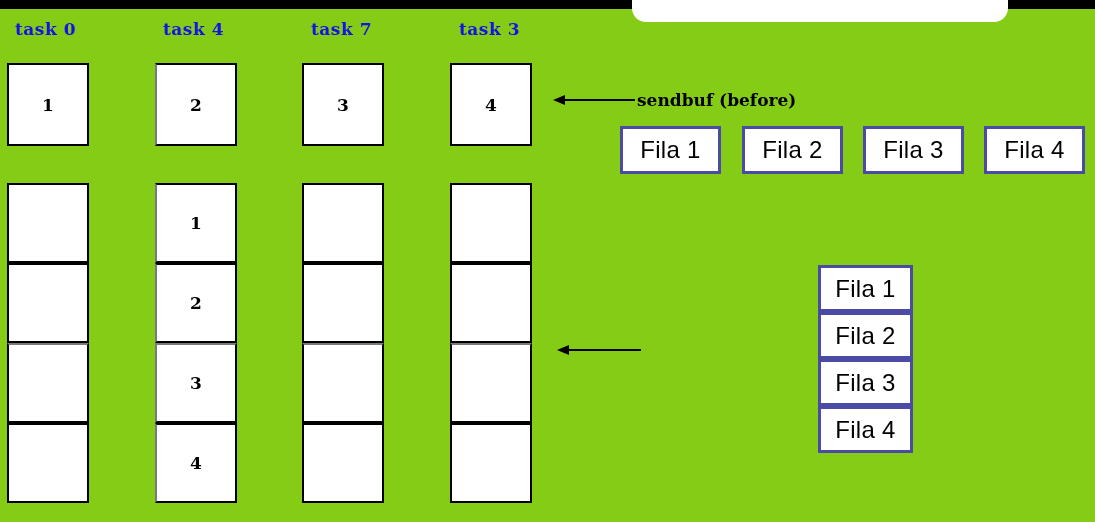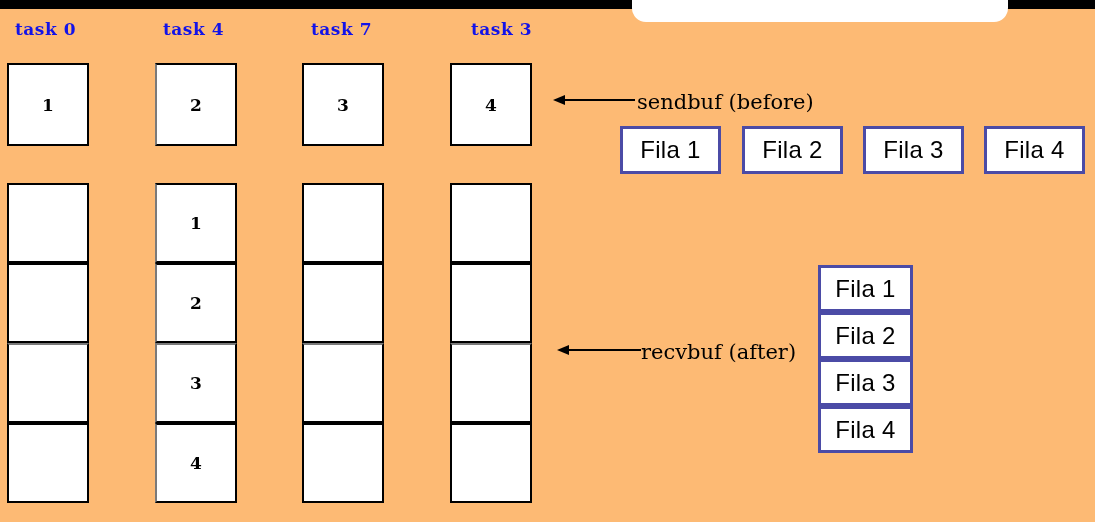--- a/index.html
+++ b/index.html
@@ -4,21 +4,21 @@
 <style>
   html, body {
     margin: 0;
     padding: 0;
     background: #ffffff;
   }
   #canvas {
     position: relative;
     width: 1095px;
     height: 522px;
-    background: #fdba74;
+    background: #84cc16;
     overflow: hidden;
     font-family: "Liberation Serif", serif;
   }
 
   
   .top-bar {
     position: absolute;
     left: 0; top: 0;
     width: 1095px; height: 9px;
     background: #000000;
@@ -88,22 +88,22 @@
     top: 1px;
     width: 0; height: 0;
     border-top: 5px solid transparent;
     border-bottom: 5px solid transparent;
     border-right: 12px solid #000000;
   }
 
   .buf-label {
     position: absolute;
     font-family: "DejaVu Serif", serif;
-    font-weight: normal;
-    font-size: 21px;
+    font-weight: bold;
+    font-size: 17px;
     color: #000000;
     white-space: nowrap;
   }
 
   
   .fila-box {
     position: absolute;
     box-sizing: border-box;
     border: 3px solid #4b4ba6;
     background: #ffffff;
@@ -134,21 +134,21 @@
 
 <div id="canvas">
 
   <div class="top-bar"></div>
 
   <div class="white-patch" style="left:632px; top:0px; width:376px; height:22px; border-radius:0 0 14px 14px;"></div>
 
   <div class="task-label" style="left:15px; top:19px;">task 0</div>
   <div class="task-label" style="left:163px; top:19px;">task 4</div>
   <div class="task-label" style="left:311px; top:19px;">task 7</div>
-  <div class="task-label" style="left:471px; top:19px;text-align:center;">task 3</div>
+  <div class="task-label" style="left:459px; top:19px;text-align:center;">task 3</div>
 
   <div class="send-cell" style="left:7px; top:63px; width:82px; height:83px;">1</div>
   <div class="send-cell greyleft" style="left:155px; top:63px; width:82px; height:83px;">2</div>
   <div class="send-cell" style="left:302px; top:63px; width:82px; height:83px;">3</div>
   <div class="send-cell" style="left:450px; top:63px; width:82px; height:83px;">4</div>
 
   <div class="grid-cell" style="left:7px; top:183px; width:82px; height:80px;"></div>
   <div class="grid-cell" style="left:7px; top:263px; width:82px; height:80px;"></div>
   <div class="grid-cell grey-top" style="left:7px; top:343px; width:82px; height:80px;"></div>
   <div class="grid-cell" style="left:7px; top:423px; width:82px; height:80px;"></div>
@@ -171,21 +171,20 @@
   <div class="arrow" style="left:553px; top:94px; width:82px;">
     <div class="head"></div>
     <div class="shaft" style="width:72px;"></div>
   </div>
   <div class="buf-label" style="left:637px; top:90px;">sendbuf (before)</div>
 
   <div class="arrow" style="left:557px; top:344px; width:82px;">
     <div class="head"></div>
     <div class="shaft" style="width:74px;"></div>
   </div>
-  <div class="buf-label" style="left:641px; top:340px;">recvbuf (after)</div>
 
   <div class="fila-box" style="left:620px; top:126px; width:101px; height:48px;">Fila 1</div>
   <div class="fila-box" style="left:742px; top:126px; width:101px; height:48px;">Fila 2</div>
   <div class="fila-box" style="left:863px; top:126px; width:101px; height:48px;">Fila 3</div>
   <div class="fila-box" style="left:984px; top:126px; width:101px; height:48px;">Fila 4</div>
 
   <div class="fila-stack-box" style="left:818px; top:265px; width:95px; height:47px;">Fila 1</div>
   <div class="fila-stack-box" style="left:818px; top:312px; width:95px; height:47px;">Fila 2</div>
   <div class="fila-stack-box" style="left:818px; top:359px; width:95px; height:47px;">Fila 3</div>
   <div class="fila-stack-box" style="left:818px; top:406px; width:95px; height:47px;">Fila 4</div>

